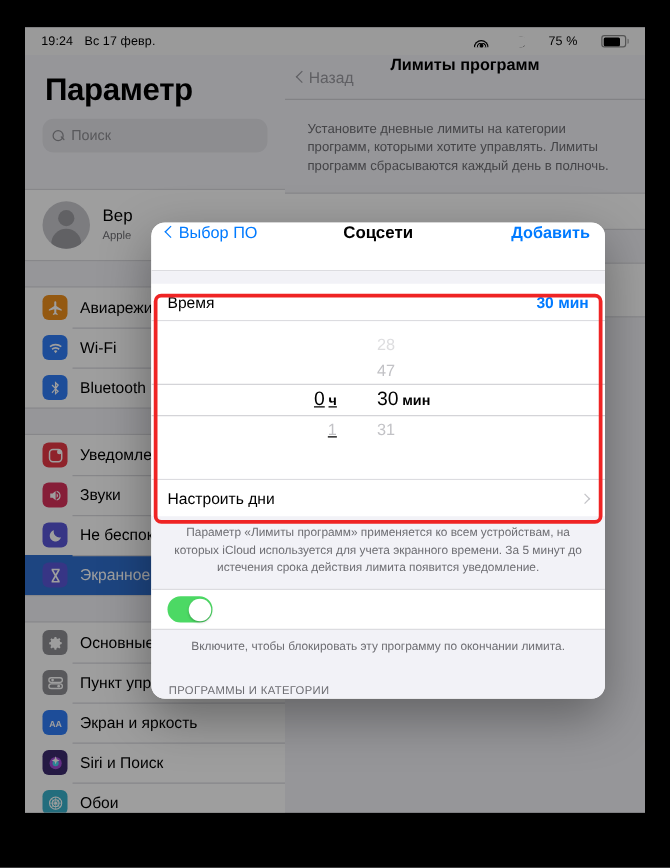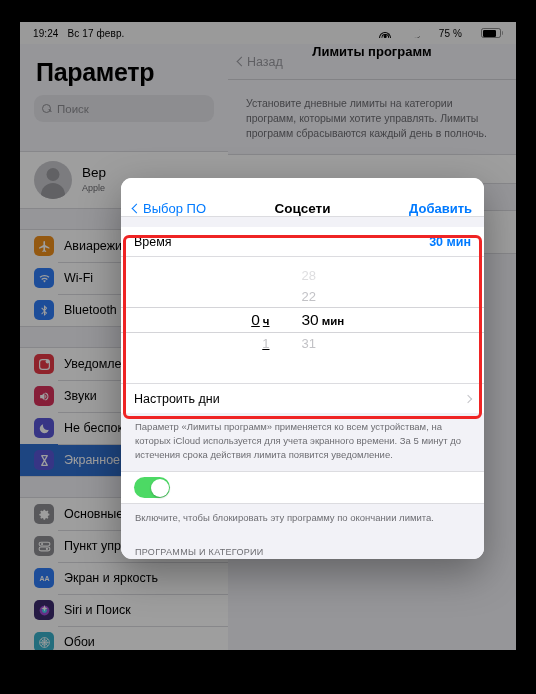--- a/index.html
+++ b/index.html
@@ -179,21 +179,21 @@
     position: absolute;
     left: 101px; top: 156px;
     width: 363px; height: 381px;
     background: #fff;
     border-radius: 11px;
     overflow: hidden;
     box-shadow: 0 14px 40px rgba(0,0,0,.35);
   }
   #modal-nav {
     height: 39px; position: relative;
-    display: flex; align-items: flex-end; justify-content: space-between;
+    display: flex; align-items: flex-start; justify-content: space-between;
     padding: 0 12px; background: #fff;
     border-bottom: .5px solid #dcdce0;
   }
   #modal-back { display: flex; align-items: center; gap: 3px; color: #007aff; font-size: 13px; }
   #modal-title {
     position: absolute; left: 0; right: 0; text-align: center;
     font-size: 13.5px; font-weight: bold; color: #000; pointer-events: none;
   }
   #modal-add { color: #007aff; font-size: 13px; font-weight: 600; }
 
@@ -254,20 +254,21 @@
   }
   #days-label { font-size: 12.5px; color: #000; }
   .chev-right {
     width: 6px; height: 6px; border-right: 1.5px solid #c4c4c8; border-top: 1.5px solid #c4c4c8;
     transform: rotate(45deg); display: inline-block;
   }
 
   .m-footnote {
     font-size: 9.5px; color: #6d6d72; line-height: 1.45;
     padding: 7px 14px 10px 14px;
+    text-align: center;
   }
 
   #block-row {
     height: 33px; display: flex; align-items: center; justify-content: space-between;
     padding: 0 13px; background: #fff;
     border-top:.5px solid #dcdce0; border-bottom:.5px solid #dcdce0;
   }
   #block-label { font-size: 12.5px; color: #000; }
   .toggle {
     width: 36px; height: 21px; border-radius: 11px; background: #4cd964; position: relative; flex: none;
@@ -507,21 +508,21 @@
               <div class="p-item">1</div>
               <div class="p-item f1">2</div>
               <div class="p-item f2">3</div>
             </div>
           </div>
 
           <div class="p-col mins">
             <div class="p-items">
               <div class="p-item f2">27</div>
               <div class="p-item f1">28</div>
-              <div class="p-item">22</div>
+              <div class="p-item">47</div>
               <div class="p-item mid">
                 <span>30</span><span class="unit">мин</span>
               </div>
               <div class="p-item">31</div>
               <div class="p-item f1">32</div>
               <div class="p-item f2">33</div>
             </div>
           </div>
         </div>
 

